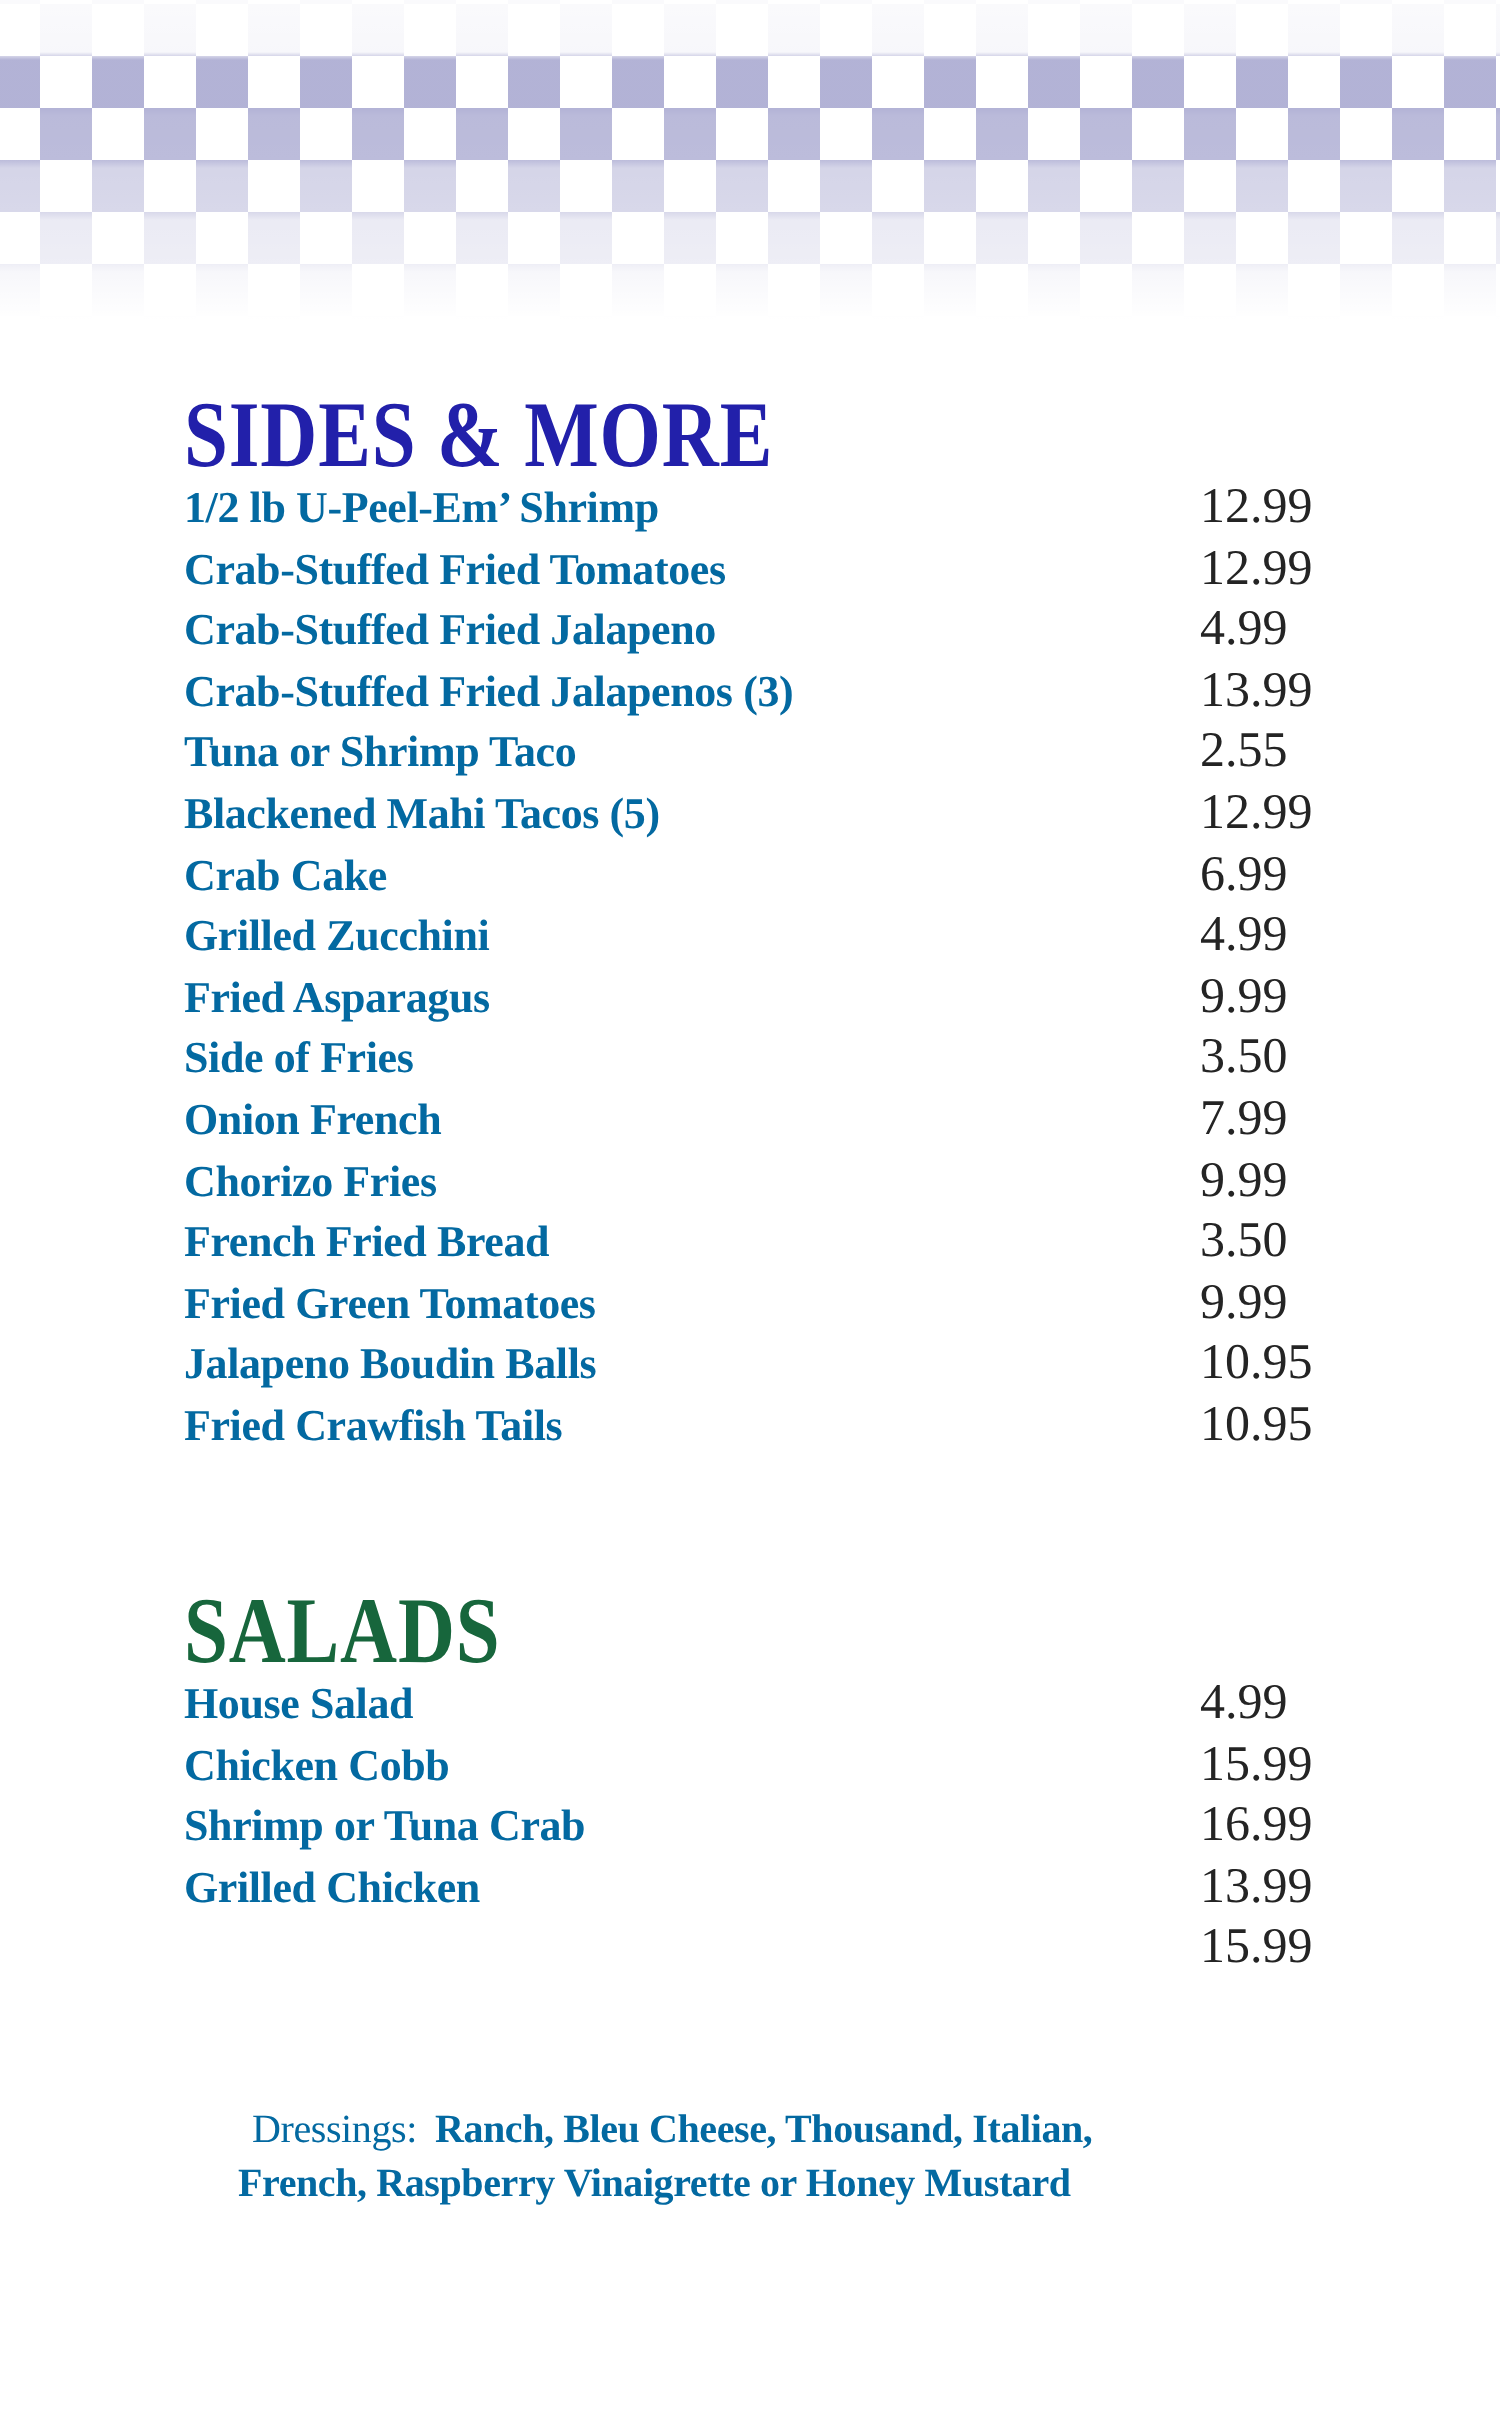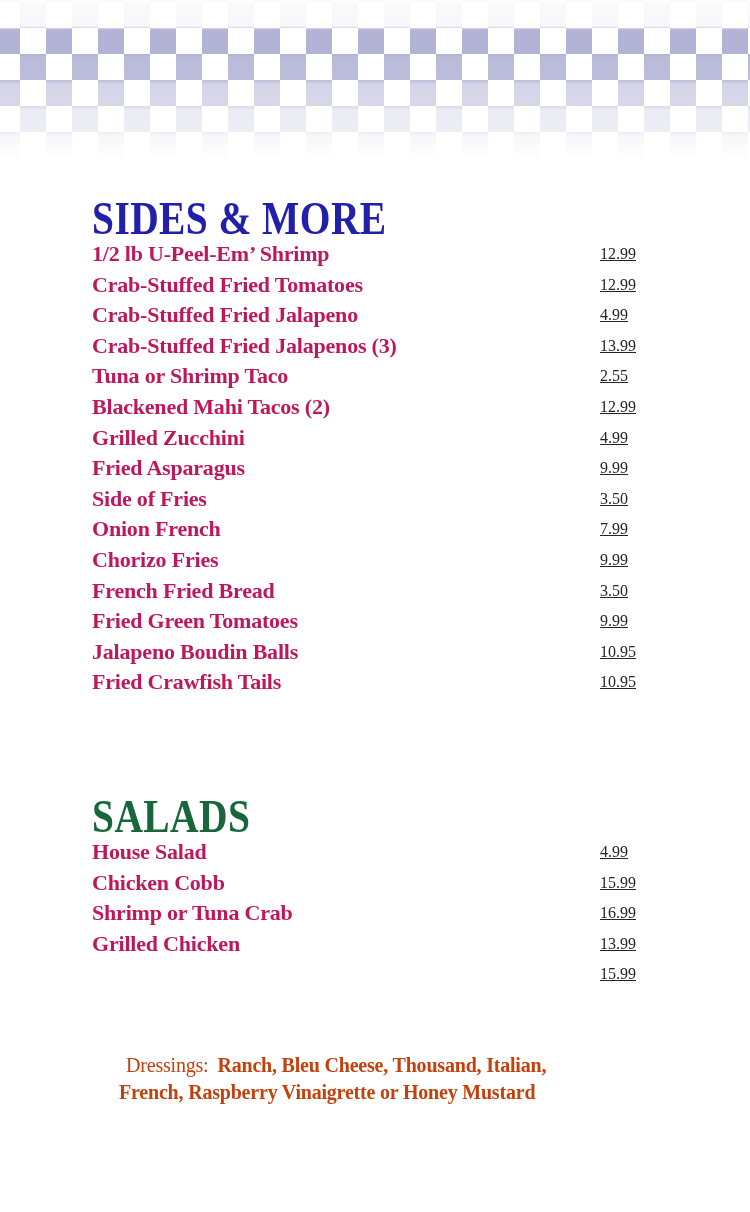--- a/index.html
+++ b/index.html
@@ -45,26 +45,26 @@
   }
   #title-sides{top:164px;}
   #title-salads{top:762px;}
 
   
   .menu-list{position:absolute;left:92px;width:616px;}
   #list-sides{top:239px;}
   #list-salads{top:837px;}
   .menu-row{position:relative;height:30.6px;line-height:30.6px;white-space:nowrap;}
   .item-name{
-    font-weight:bold;font-size:22px;color:#be185d;
+    font-weight:bold;font-size:22px;color:#0369a1;
     letter-spacing:-0.2px;
   }
   .item-price{
     position:absolute;left:508px;top:0;
-    font-weight:normal;font-size:16px;color:#242424;text-decoration:underline;
+    font-weight:normal;font-size:25px;color:#242424;
   }
 
   
   .dressings{
     position:absolute;left:0;top:1052px;width:750px;
     font-size:20px;line-height:26.5px;
     letter-spacing:-0.2px;white-space:nowrap;
   }
   .dressings .line-1{margin-left:126px;}
   .dressings .line-2{margin-left:119px;font-family:Liberation Serif, serif;}
@@ -79,21 +79,22 @@
   <div class="checker-band"></div>
 
   <h1 class="section-title" id="title-sides" style="color: rgb(34, 32, 170);">SIDES &amp; MORE</h1>
 
   <div class="menu-list" id="list-sides">
       <div class="menu-row"><span class="item-name">1/2 lb U-Peel-Em’ Shrimp</span><span class="item-price">12.99</span></div>
       <div class="menu-row"><span class="item-name">Crab-Stuffed Fried Tomatoes</span><span class="item-price">12.99</span></div>
       <div class="menu-row"><span class="item-name">Crab-Stuffed Fried Jalapeno</span><span class="item-price">4.99</span></div>
       <div class="menu-row"><span class="item-name">Crab-Stuffed Fried Jalapenos (3)</span><span class="item-price">13.99</span></div>
       <div class="menu-row"><span class="item-name">Tuna or Shrimp Taco</span><span class="item-price">2.55</span></div>
-      <div class="menu-row"><span class="item-name">Blackened Mahi Tacos (2)</span><span class="item-price">12.99</span></div>
+      <div class="menu-row"><span class="item-name">Blackened Mahi Tacos (5)</span><span class="item-price">12.99</span></div>
+      <div class="menu-row"><span class="item-name">Crab Cake</span><span class="item-price">6.99</span></div>
       <div class="menu-row"><span class="item-name">Grilled Zucchini</span><span class="item-price">4.99</span></div>
       <div class="menu-row"><span class="item-name">Fried Asparagus</span><span class="item-price">9.99</span></div>
       <div class="menu-row"><span class="item-name">Side of Fries</span><span class="item-price">3.50</span></div>
       <div class="menu-row"><span class="item-name">Onion French</span><span class="item-price">7.99</span></div>
       <div class="menu-row"><span class="item-name">Chorizo Fries</span><span class="item-price">9.99</span></div>
       <div class="menu-row"><span class="item-name">French Fried Bread</span><span class="item-price">3.50</span></div>
       <div class="menu-row"><span class="item-name">Fried Green Tomatoes</span><span class="item-price">9.99</span></div>
       <div class="menu-row"><span class="item-name">Jalapeno Boudin Balls</span><span class="item-price">10.95</span></div>
       <div class="menu-row"><span class="item-name">Fried Crawfish Tails</span><span class="item-price">10.95</span></div>
     </div>
@@ -101,21 +102,21 @@
   <h1 class="section-title" id="title-salads" style="color: rgb(23, 102, 60);">SALADS</h1>
 
   <div class="menu-list" id="list-salads">
       <div class="menu-row"><span class="item-name">House Salad</span><span class="item-price">4.99</span></div>
       <div class="menu-row"><span class="item-name">Chicken Cobb</span><span class="item-price">15.99</span></div>
       <div class="menu-row"><span class="item-name">Shrimp or Tuna Crab</span><span class="item-price">16.99</span></div>
       <div class="menu-row"><span class="item-name">Grilled Chicken</span><span class="item-price">13.99</span></div>
       <div class="menu-row"><span class="item-price">15.99</span></div>
     </div>
 
-  <div class="dressings" style="color: #c2410c;">
+  <div class="dressings" style="color: #0369a1;">
     <div class="line-1">
       <span class="dressings-label">Dressings:</span><b>Ranch, Bleu Cheese, Thousand, Italian,</b>
     </div>
     <div class="line-2">
       <b>French, Raspberry Vinaigrette or Honey Mustard</b>
     </div>
   </div>
 
 </div>
 

